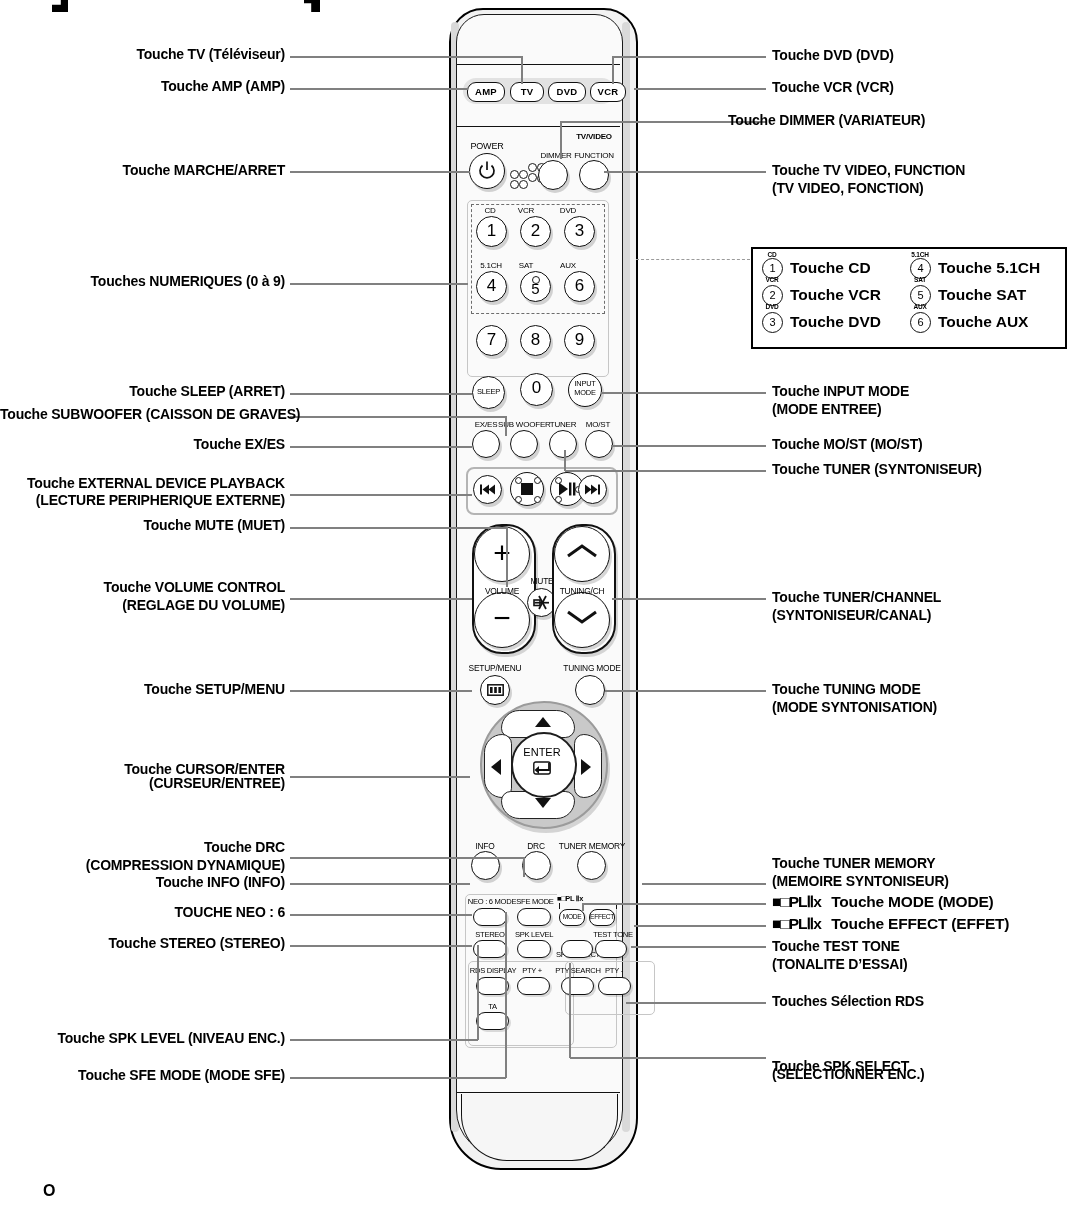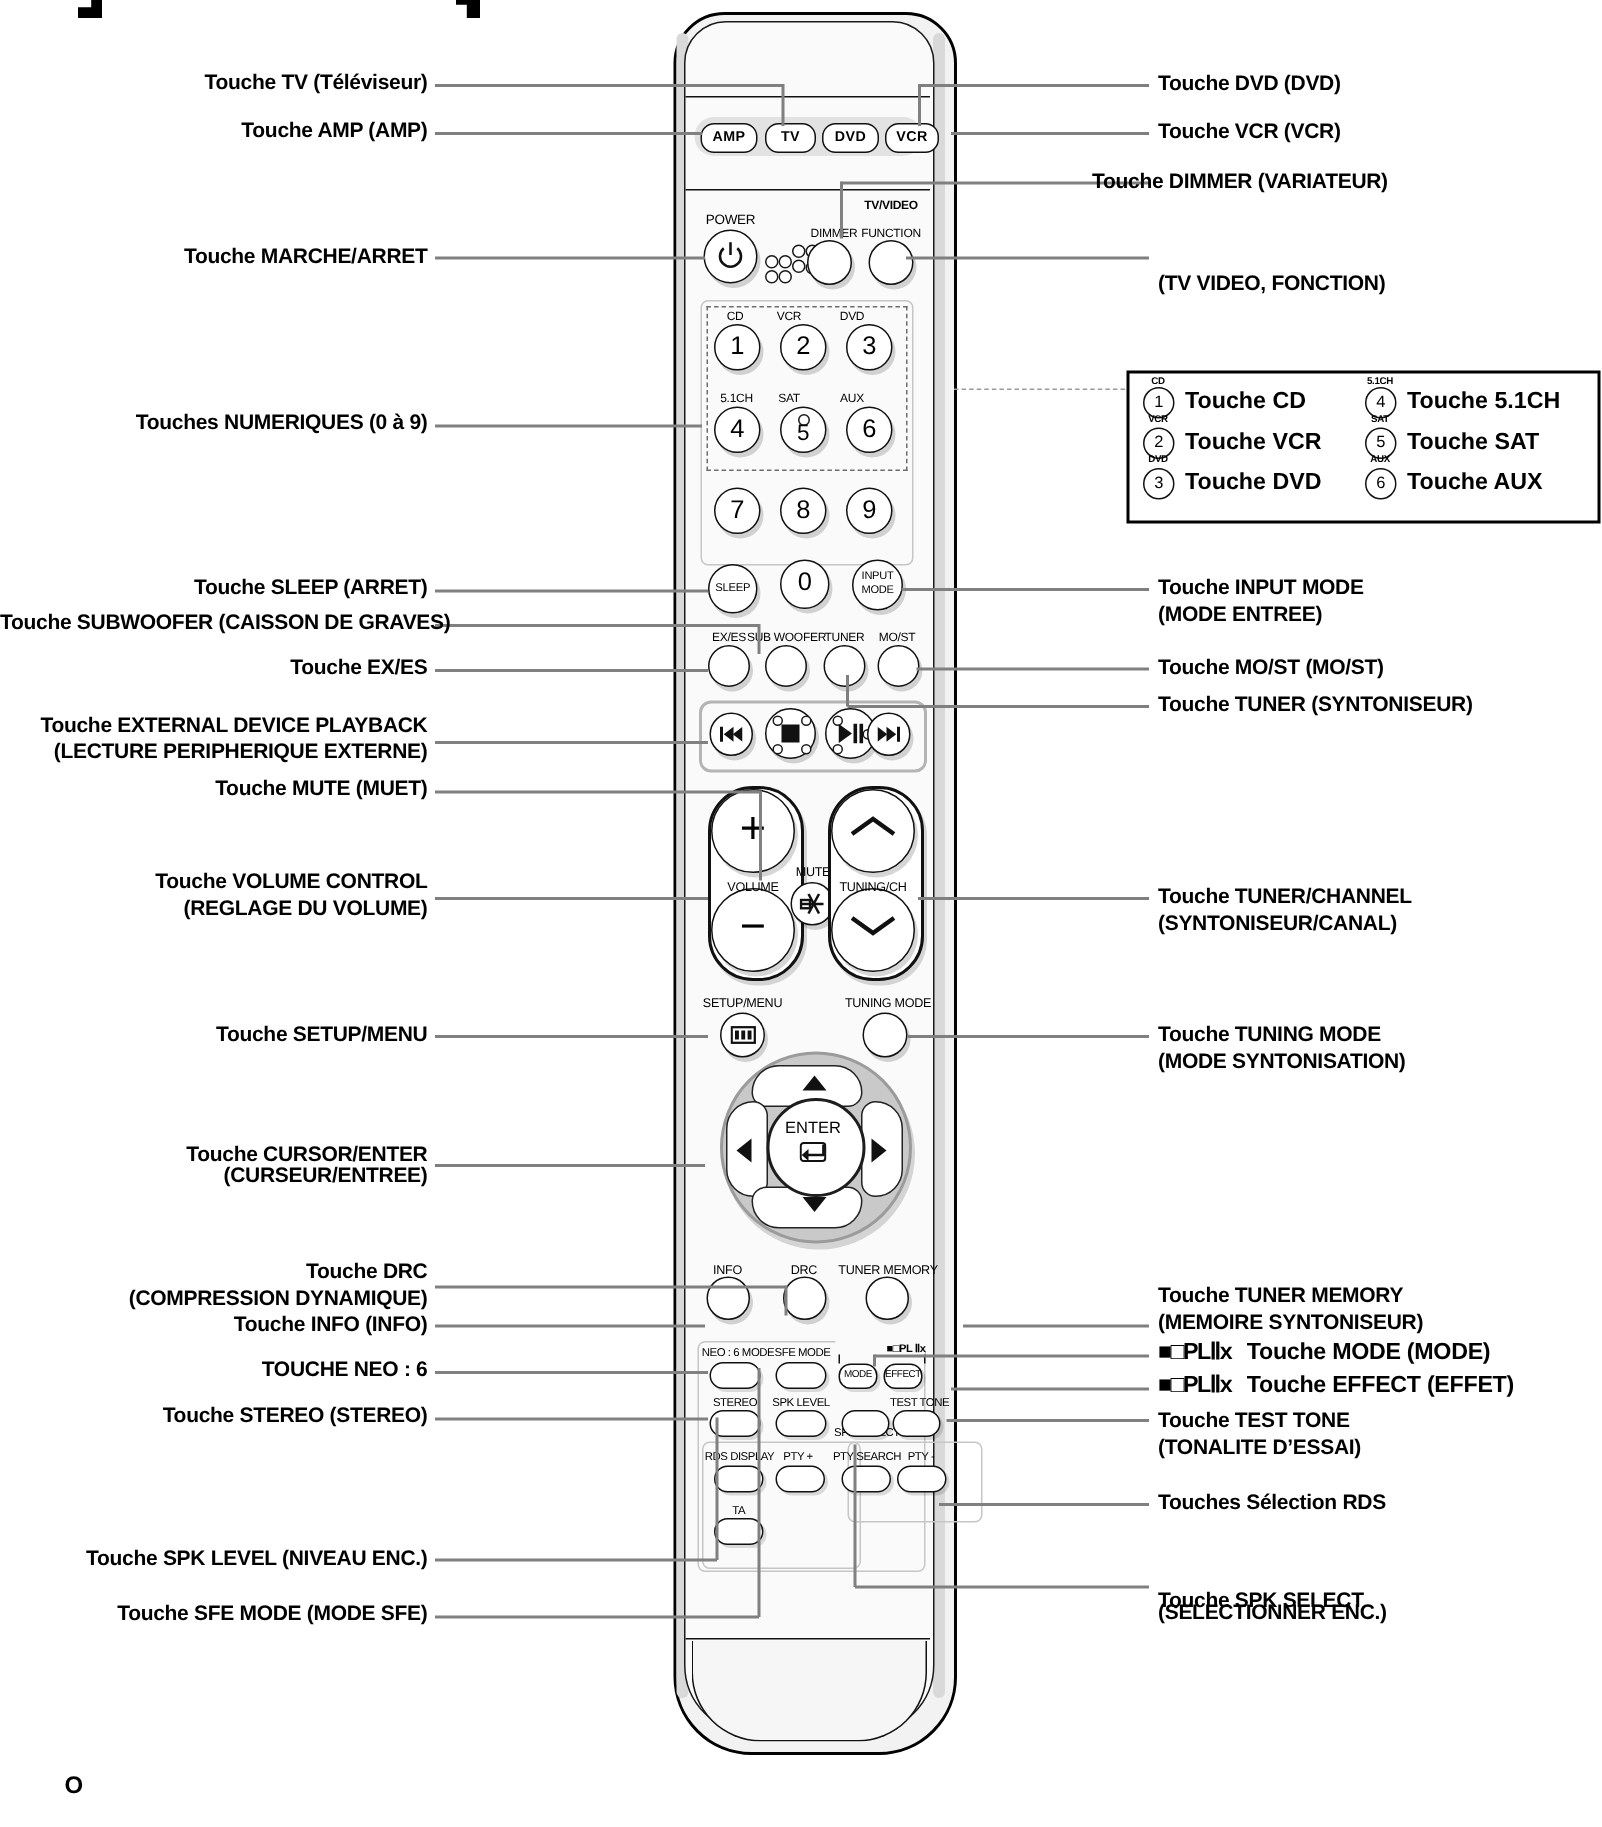--- a/index.html
+++ b/index.html
@@ -290,21 +290,21 @@
 
     <div class="graybox2" style="left:16px;top:886px;width:150px;height:152px;border-color:#c6c6c6;"></div>
 
     <div class="skcap" style="left:16px;top:889px;width:54px;">NEO : 6 MODE</div>
     <div class="sk" style="left:24px;top:900px;width:34px;height:18px;"></div>
 
     <div class="skcap" style="left:60px;top:889px;width:52px;">SFE MODE</div>
     <div class="sk" style="left:68px;top:900px;width:34px;height:18px;"></div>
 
     <div style="position:absolute;left:110px;top:893px;width:56px;height:7px;border:1.5px solid #111;border-bottom:none;"></div>
-    <div style="position:absolute;left:108px;top:886px;width:60px;text-align:right;font-size:7.4px;font-weight:bold;background:#fafafa;letter-spacing:-0.3px;">■□PL Ⅱx</div>
+    <div style="position:absolute;left:108px;top:886px;width:60px;text-align:left;font-size:7.4px;font-weight:bold;background:#fafafa;letter-spacing:-0.3px;">■□PL Ⅱx</div>
     <div class="sk" style="left:110px;top:901px;width:26px;height:17px;border-radius:8px;"></div>
     <div class="skcap" style="left:110px;top:905px;width:26px;font-size:6.6px;">MODE</div>
     <div class="sk" style="left:140px;top:901px;width:26px;height:17px;border-radius:8px;"></div>
     <div class="skcap" style="left:140px;top:905px;width:26px;font-size:6.6px;">EFFECT</div>
 
     <div class="skcap" style="left:18px;top:922px;width:46px;">STEREO</div>
     <div class="sk" style="left:24px;top:932px;width:34px;height:18px;"></div>
 
     <div class="skcap" style="left:61px;top:922px;width:48px;">SPK LEVEL</div>
     <div class="sk" style="left:68px;top:932px;width:34px;height:18px;"></div>
@@ -421,20 +421,21 @@
   <div class="lbl r" style="left:20px;top:856px;width:265px;">(COMPRESSION DYNAMIQUE)</div>
   <div class="lbl r" style="left:20px;top:873px;width:265px;">Touche INFO (INFO)</div>
   <div class="lbl r" style="left:20px;top:903px;width:265px;">TOUCHE NEO : 6</div>
   <div class="lbl r" style="left:20px;top:934px;width:265px;">Touche STEREO (STEREO)</div>
   <div class="lbl r" style="left:10px;top:1029px;width:275px;">Touche SPK LEVEL (NIVEAU ENC.)</div>
   <div class="lbl r" style="left:20px;top:1066px;width:265px;">Touche SFE MODE (MODE SFE)</div>
 
   <div class="lbl l" style="left:772px;top:46px;width:290px;">Touche DVD (DVD)</div>
   <div class="lbl l" style="left:772px;top:78px;width:290px;">Touche VCR (VCR)</div>
   <div class="lbl l" style="left:728px;top:111px;width:290px;">Touche DIMMER (VARIATEUR)</div>
+  <div class="lbl l" style="left:772px;top:161px;width:290px;">Touche TV VIDEO, FUNCTION</div>
   <div class="lbl l" style="left:772px;top:179px;width:290px;">(TV VIDEO, FONCTION)</div>
   <div class="lbl l" style="left:772px;top:382px;width:290px;">Touche INPUT MODE</div>
   <div class="lbl l" style="left:772px;top:400px;width:290px;">(MODE ENTREE)</div>
   <div class="lbl l" style="left:772px;top:435px;width:290px;">Touche MO/ST (MO/ST)</div>
   <div class="lbl l" style="left:772px;top:460px;width:290px;">Touche TUNER (SYNTONISEUR)</div>
   <div class="lbl l" style="left:772px;top:588px;width:290px;">Touche TUNER/CHANNEL</div>
   <div class="lbl l" style="left:772px;top:606px;width:290px;">(SYNTONISEUR/CANAL)</div>
   <div class="lbl l" style="left:772px;top:680px;width:290px;">Touche TUNING MODE</div>
   <div class="lbl l" style="left:772px;top:698px;width:290px;">(MODE SYNTONISATION)</div>
   <div class="lbl l" style="left:772px;top:854px;width:290px;">Touche TUNER MEMORY</div>

